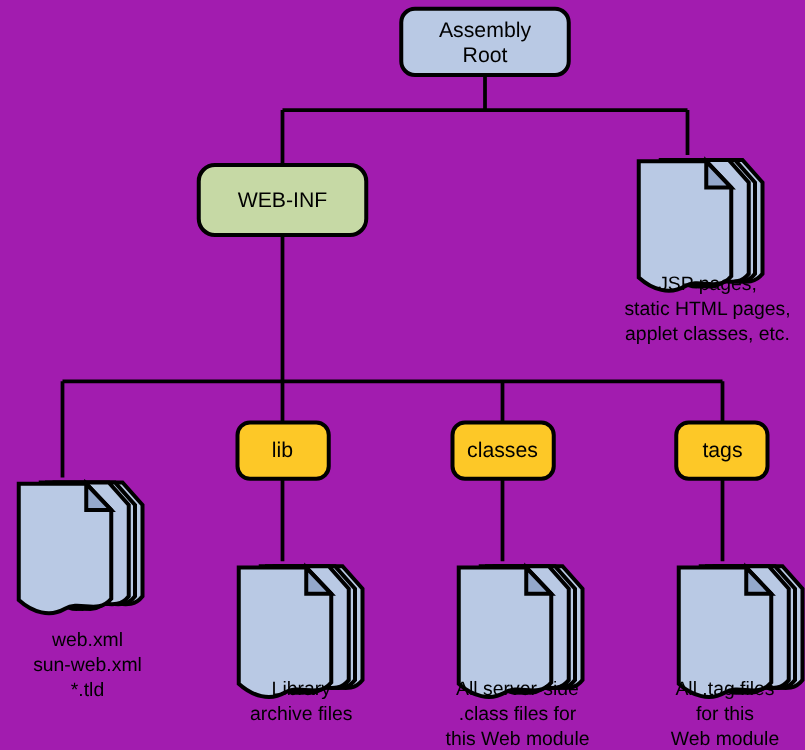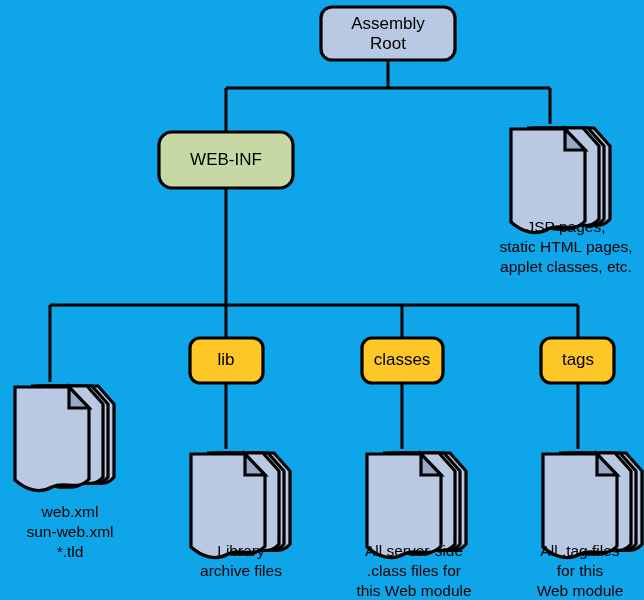--- a/index.html
+++ b/index.html
@@ -4,21 +4,21 @@
 <style>
   html, body {
     margin: 0;
     padding: 0;
     background: #ffffff;
   }
   #canvas {
     position: relative;
     width: 644px;
     height: 600px;
-    background: #0ea5e9;
+    background: #a21caf;
     font-family: "Liberation Sans", sans-serif;
     overflow: hidden;
   }
   svg#diagram {
     position: absolute;
     top: 0;
     left: 0;
     width: 644px;
     height: 600px;
   }

